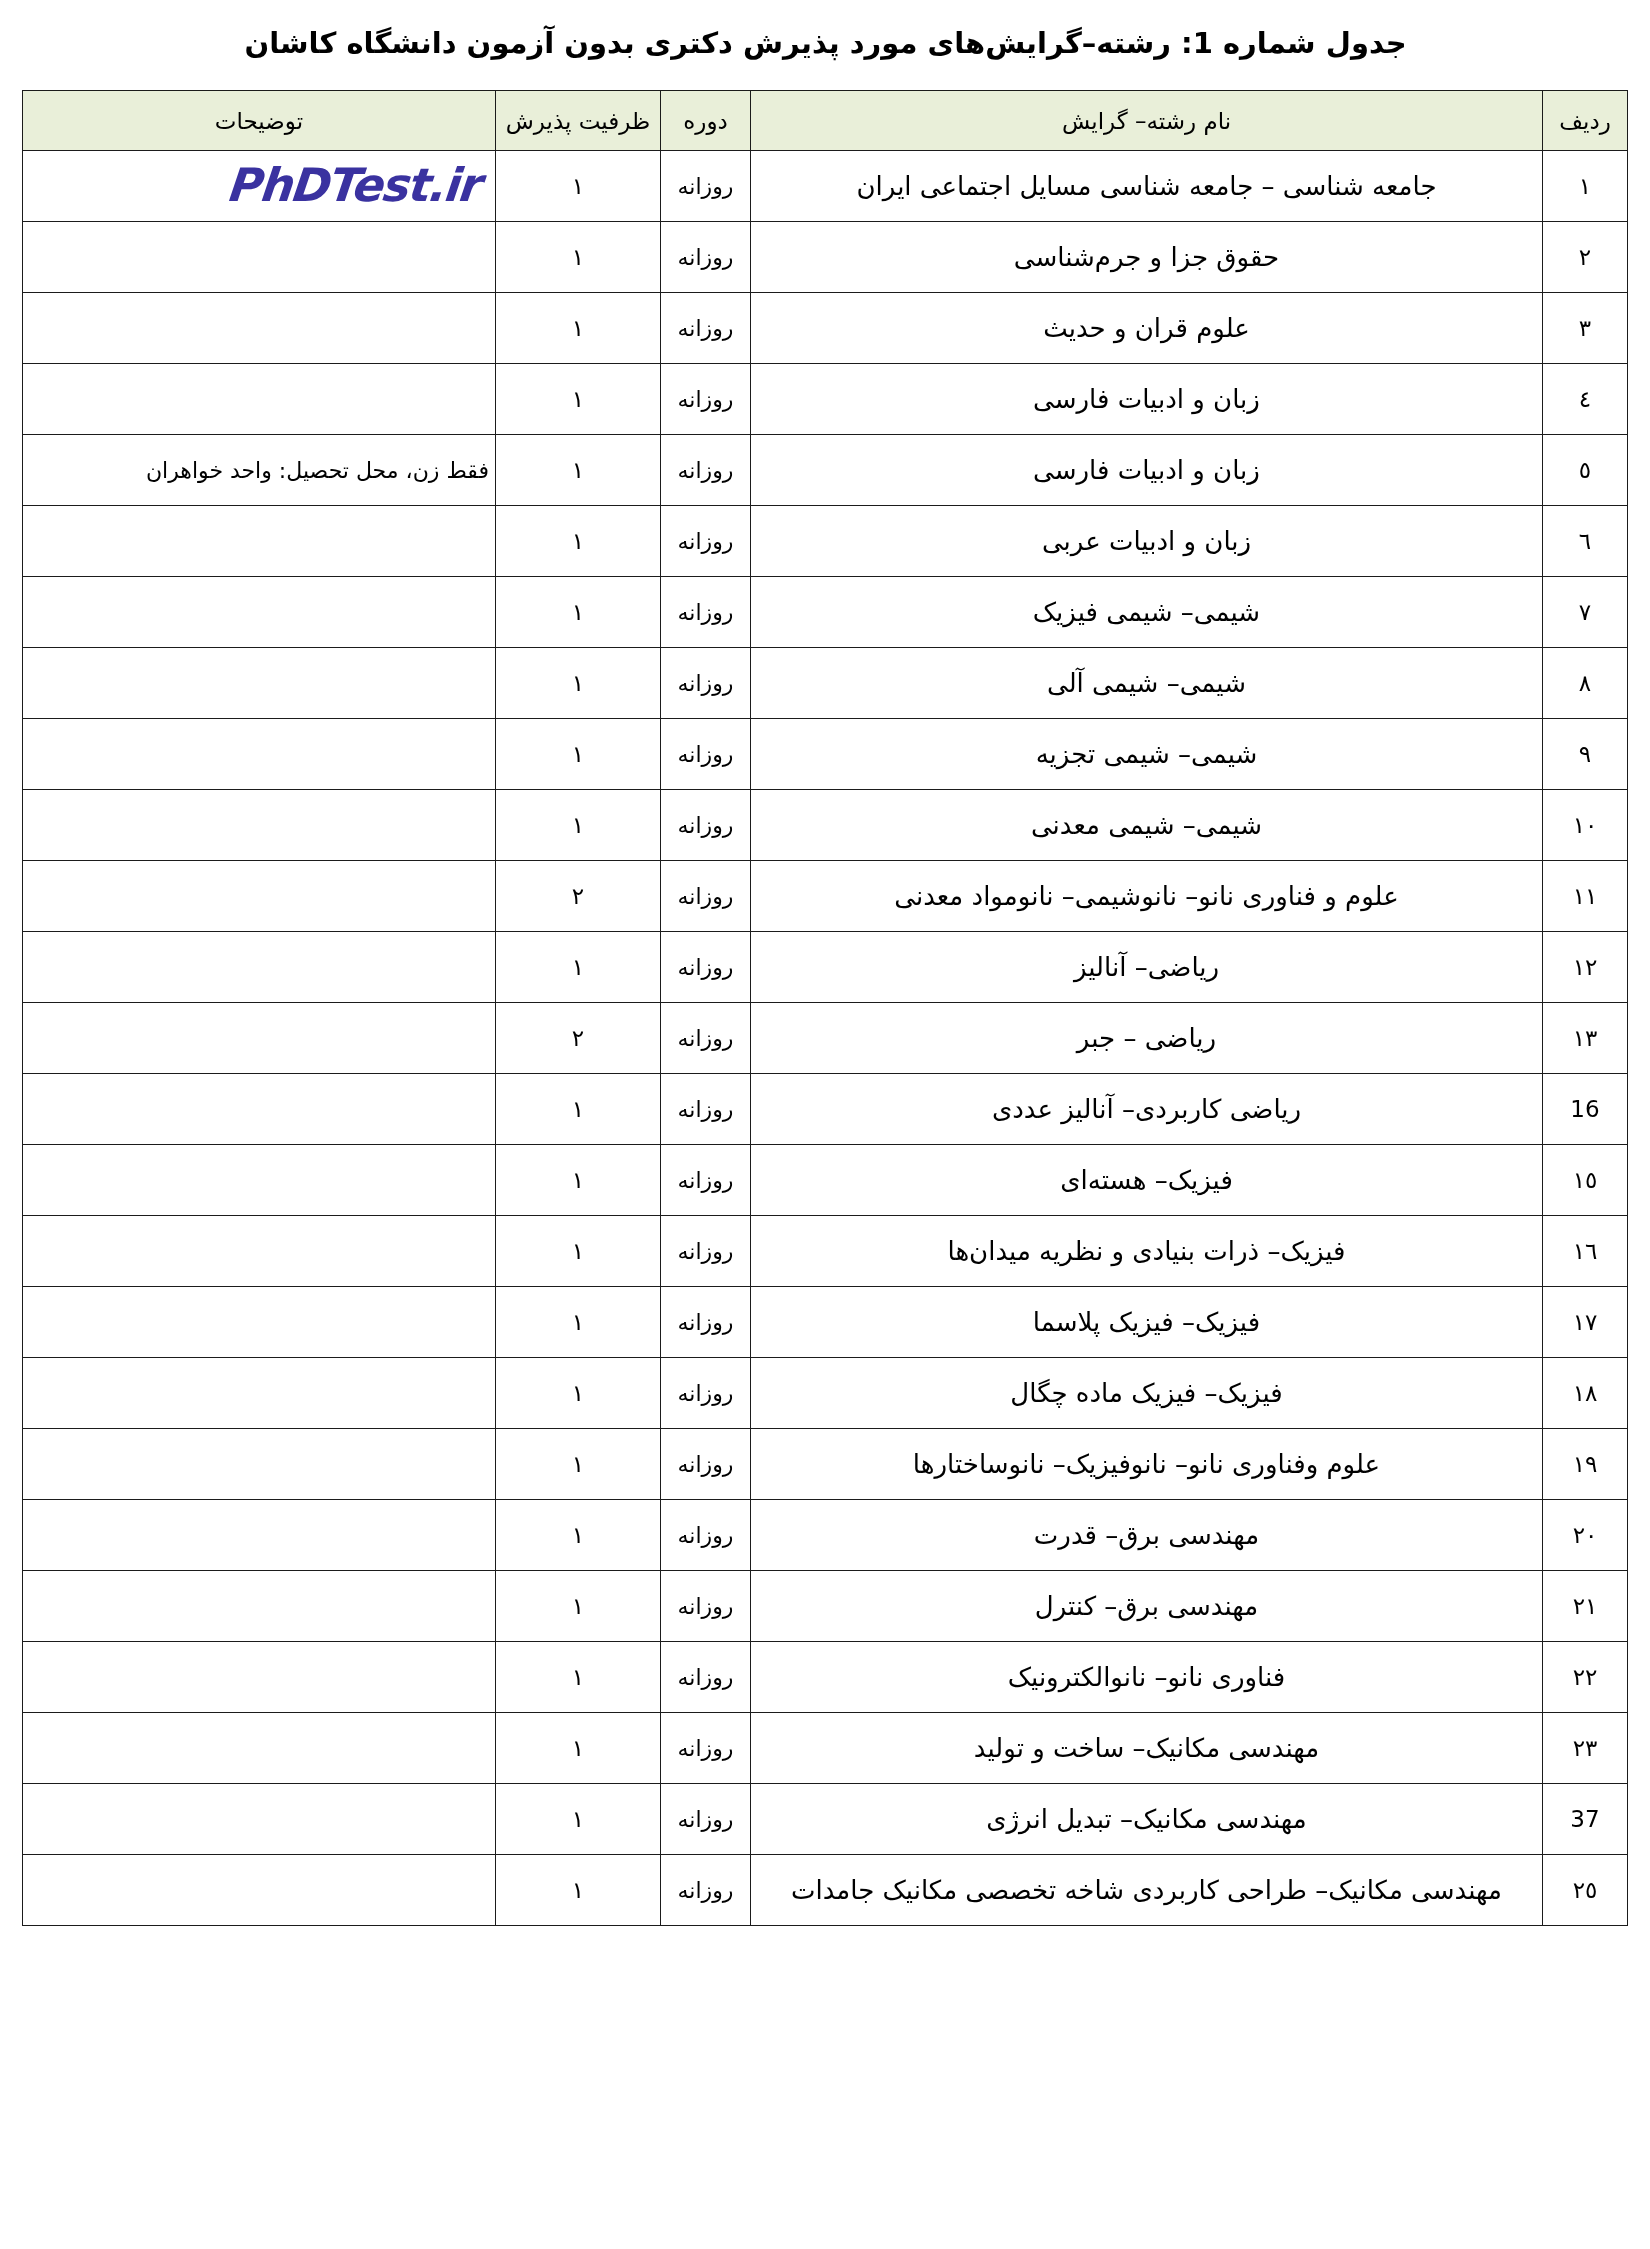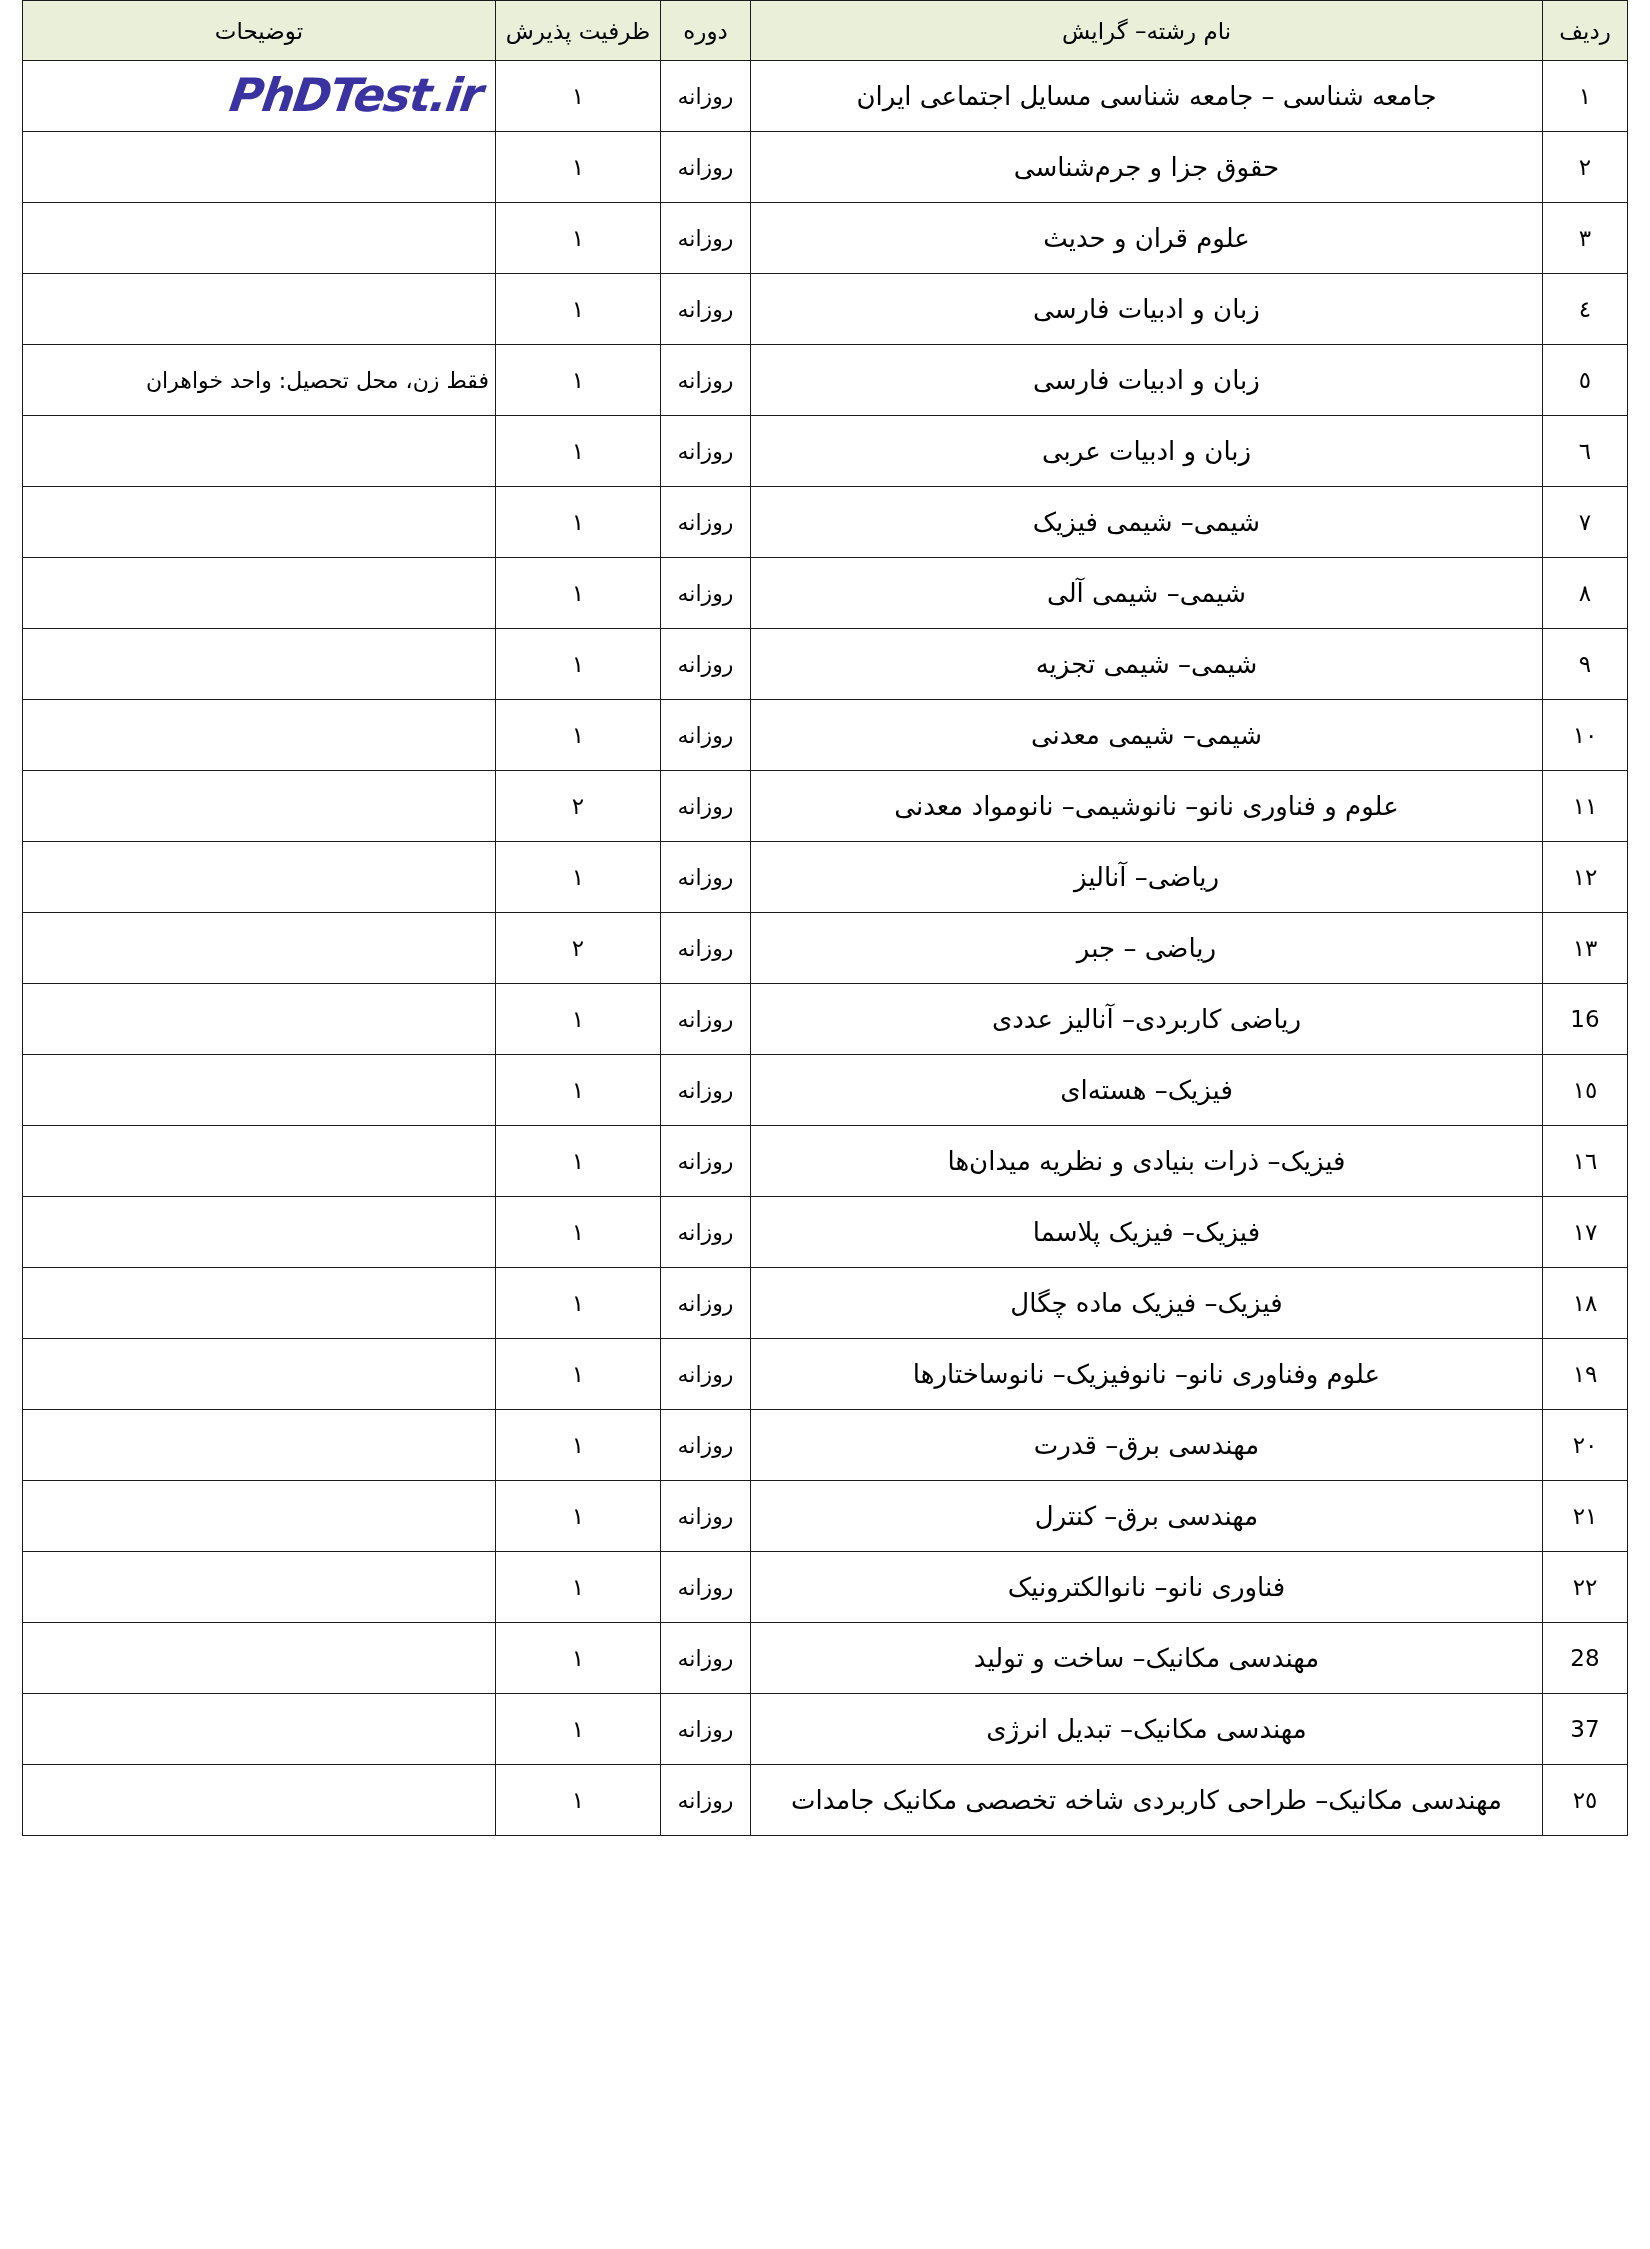--- a/index.html
+++ b/index.html
@@ -111,20 +111,23 @@
   .watermark .wm-inner {
     display: inline-block;
     transform: skewX(-8deg) translateY(-1.5px);
   }
 </style>
 </head>
 <body>
 
 <div class="page">
 
+  <div class="title-wrap">
+    <div class="doc-title">جدول شماره 1: رشته–گرایش‌های مورد پذیرش دکتری بدون آزمون دانشگاه کاشان</div>
+  </div>
 
   <div class="table-area">
     <table class="grid">
       <colgroup>
         <col class="c-radif">
         <col class="c-name">
         <col class="c-dore">
         <col class="c-cap">
         <col class="c-note">
       </colgroup>
@@ -288,21 +291,21 @@
             <td class="cell-note" style="border-color: rgb(27, 27, 27);"></td>
           </tr>
           <tr>
             <td class="cell-radif" style="border-color: rgb(27, 27, 27);">۲۲</td>
             <td class="cell-name" style="border-color: rgb(27, 27, 27);">فناوری نانو– نانوالکترونیک</td>
             <td class="cell-dore" style="border-color: rgb(27, 27, 27);">روزانه</td>
             <td class="cell-cap" style="border-color: rgb(27, 27, 27);">۱</td>
             <td class="cell-note" style="border-color: rgb(27, 27, 27);"></td>
           </tr>
           <tr>
-            <td class="cell-radif" style="border-color: rgb(27, 27, 27);">28</td>
+            <td class="cell-radif" style="border-color: rgb(27, 27, 27);">۲۳</td>
             <td class="cell-name" style="border-color: rgb(27, 27, 27);">مهندسی مکانیک– ساخت و تولید</td>
             <td class="cell-dore" style="border-color: rgb(27, 27, 27);">روزانه</td>
             <td class="cell-cap" style="border-color: rgb(27, 27, 27);">۱</td>
             <td class="cell-note" style="border-color: rgb(27, 27, 27);"></td>
           </tr>
           <tr>
             <td class="cell-radif" style="border-color: rgb(27, 27, 27);">37</td>
             <td class="cell-name" style="border-color: rgb(27, 27, 27);">مهندسی مکانیک– تبدیل انرژی</td>
             <td class="cell-dore" style="border-color: rgb(27, 27, 27);">روزانه</td>
             <td class="cell-cap" style="border-color: rgb(27, 27, 27);">۱</td>

